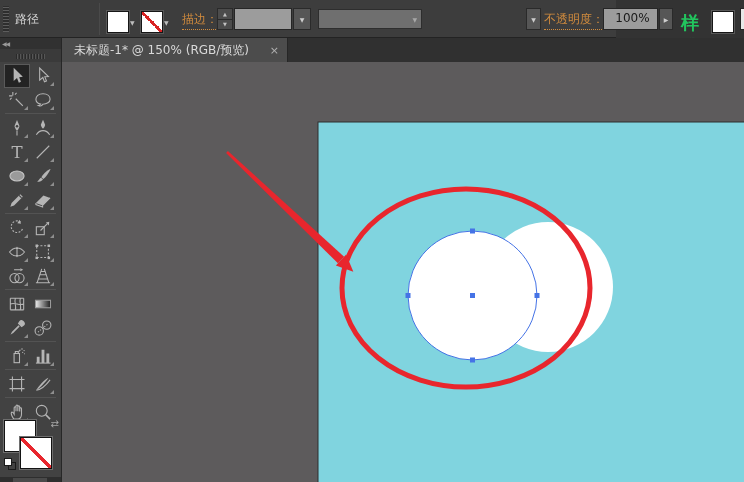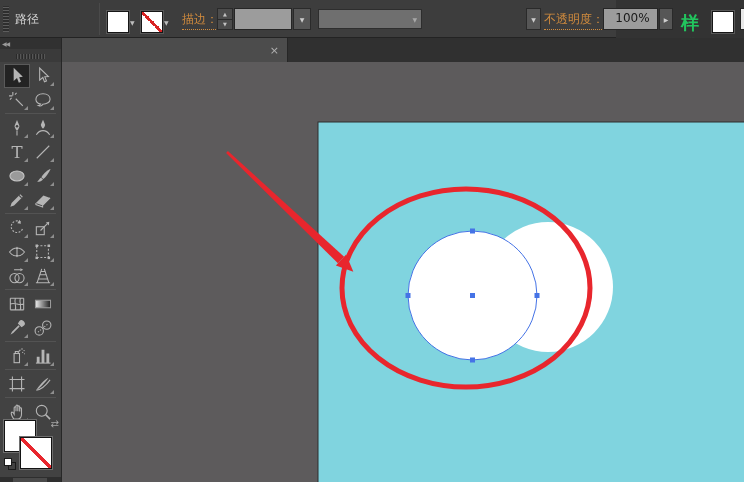--- a/index.html
+++ b/index.html
@@ -133,20 +133,21 @@
     <div class="swatch style-swatch"></div>
     <div class="cut-drop"></div>
   </div>
 
   <div class="tab-row">
     <div class="dock-head">
       <div class="collapse-strip">◀◀</div>
       <div class="dock-dots"></div>
     </div>
     <div class="doc-tab">
+      <span class="title">未标题-1* @ 150% (RGB/预览)</span>
       <span class="close">×</span>
     </div>
   </div>
 
   <div class="tool-panel">
     <div id="tool-grid">
         <div class="tool-row">
           <div class="tool active">
             <svg viewBox="0 0 24 24">
               <path class="f" d="M8 2 L8 18 L12 14.5 L14.2 20 L16.8 19 L14.6 13.6 L19 13 Z"></path>

